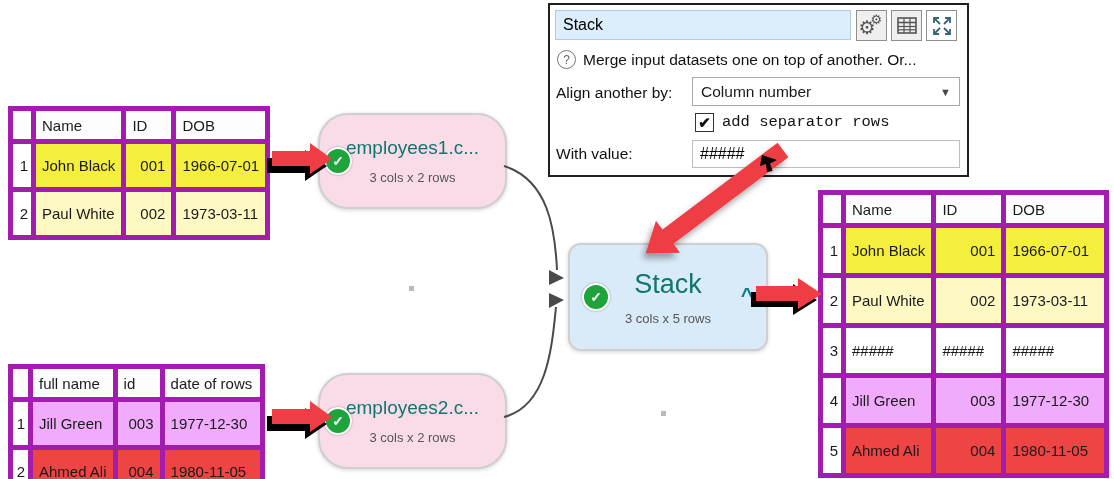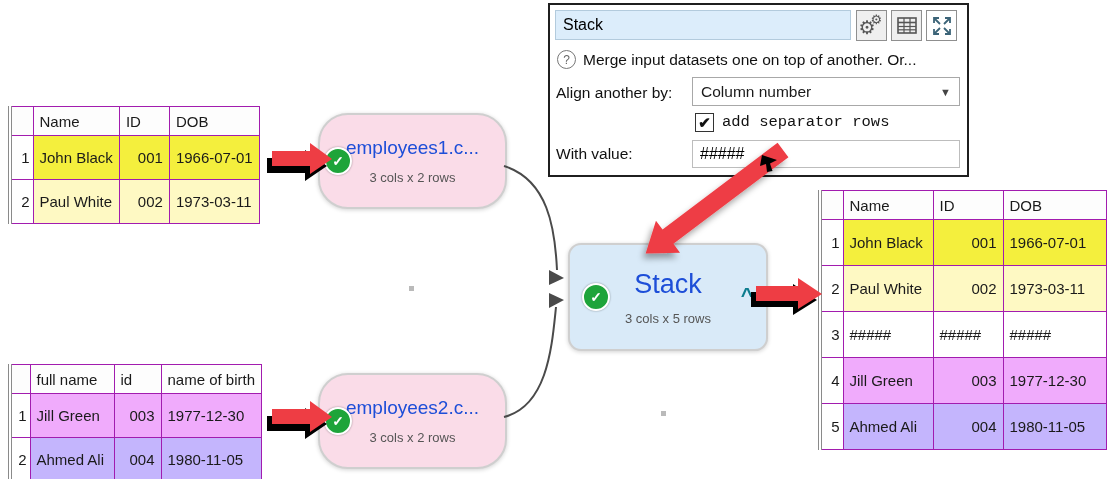--- a/index.html
+++ b/index.html
@@ -3,40 +3,40 @@
 <meta charset="utf-8">
 <style>
   html,body{margin:0;padding:0;background:#fff;}
   #screen{
     position:relative;width:1114px;height:479px;background:#ffffff;
     font-family:"Liberation Sans", sans-serif; color:#1a1a1a; overflow:hidden;
   }
   
   .tbl{position:absolute;border-collapse:collapse;background:#fff;font-size:15px;
        border-left:4px double #8a8a8a;}
-  .tbl th,.tbl td{border:1px solid #a21caf;padding:1px 6px;white-space:nowrap;
+  .tbl th,.tbl td{border:5px solid #a21caf;padding:1px 6px;white-space:nowrap;
        font-weight:400;text-align:left;overflow:hidden;}
   .tbl th{background:#fdfdfd;height:26px;}
   .t-left-top td, .t-left-bottom td{height:41px;}
   .t-right td{height:43px;}
   td.rownum{background:#fff !important;text-align:right;padding:1px 3px;}
   td.num{text-align:right;}
   td.sep{text-align:left;}
   tr.r-yellow-a td{background:#f4ef3d;}
   tr.r-yellow-b td{background:#fef9c3;}
   tr.r-teal-a td{background:#f0abfc;}
-  tr.r-teal-b td{background:#c4b5fd;}
+  tr.r-teal-b td{background:#ef4444;}
   tr.r-plain td{background:#ffffff;}
   
   .node{position:absolute;border:2px solid #cfcfcf;display:flex;flex-direction:column;
         align-items:center;justify-content:center;gap:11px;
         box-shadow:0 1px 4px rgba(0,0,0,.18);}
   .node-pink{background:#fadce8;border-radius:30px;}
   .node-blue{background:#d9eaf8;border-radius:13px;}
-  .node-title{font-size:19px;color:#1d4ed8;}
+  .node-title{font-size:19px;color:#0f766e;}
   .node-blue .node-title{font-size:27px;}
   .node-sub{font-size:13px;color:#555;}
   .check-badge{position:absolute;top:50%;transform:translateY(-50%);
         width:24px;height:24px;border-radius:50%;background:#1ea43a;color:#fff;
         font-size:14px;font-weight:bold;display:flex;align-items:center;justify-content:center;
         border:2px solid #fff;box-shadow:0 0 2px rgba(0,0,0,.4);}
   .collapse-caret{position:absolute;right:13px;top:50%;transform:translateY(-58%);
         color:#0d7c8e;font-size:21px;font-weight:700;}
   
   .panel{position:absolute;left:548px;top:3px;width:417px;height:170px;background:#fff;
@@ -113,21 +113,21 @@
         <col style="width:20px">
         <col style="width:84px">
         <col style="width:47px">
         <col style="width:100px">
       </colgroup>
     <thead>
       <tr>
         <th></th>
         <th>full name</th>
         <th>id</th>
-        <th>name of birth</th>
+        <th>date of rows</th>
       </tr>
     </thead>
     <tbody>
       <tr class="r-teal-a">
         <td class="rownum">1</td>
         <td>Jill Green</td>
         <td class="num">003</td>
         <td>1977-12-30</td>
       </tr>
       <tr class="r-teal-b">

